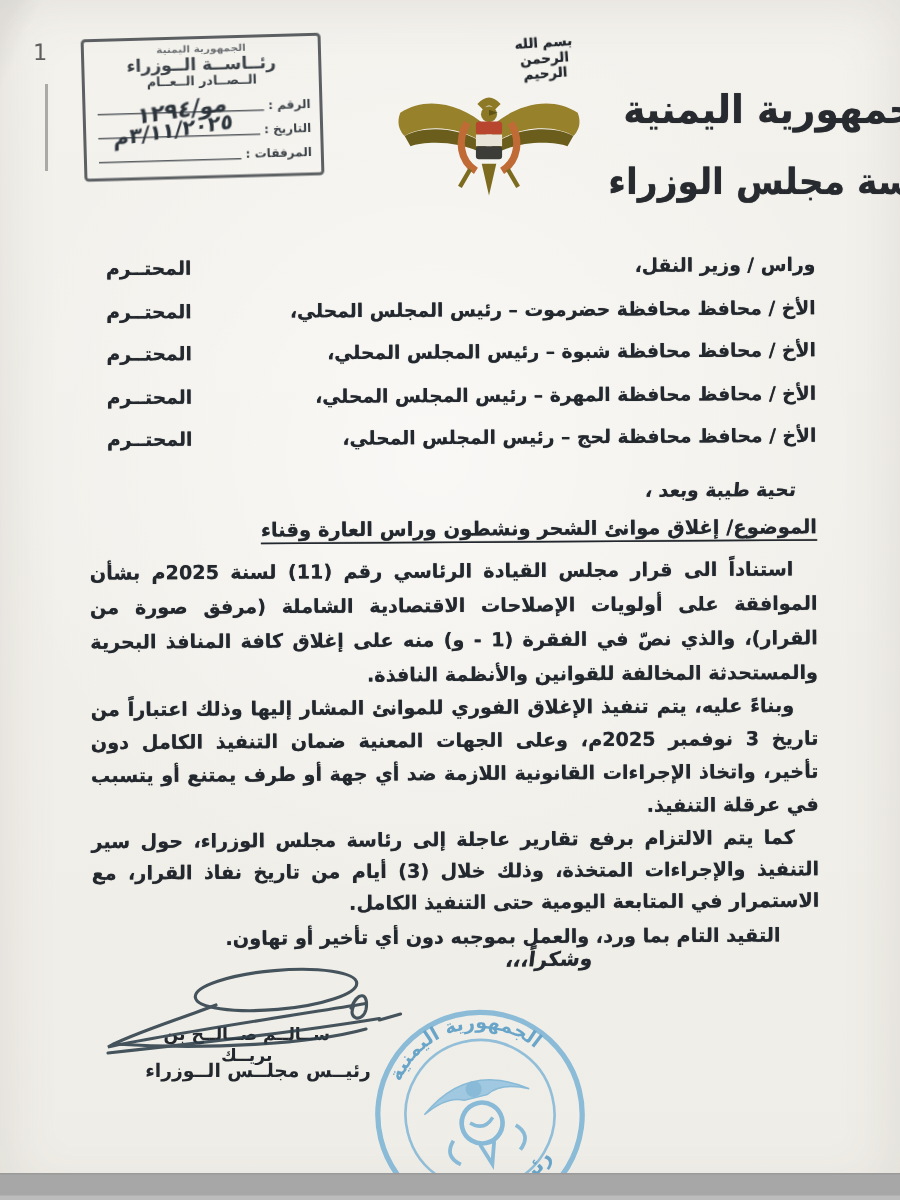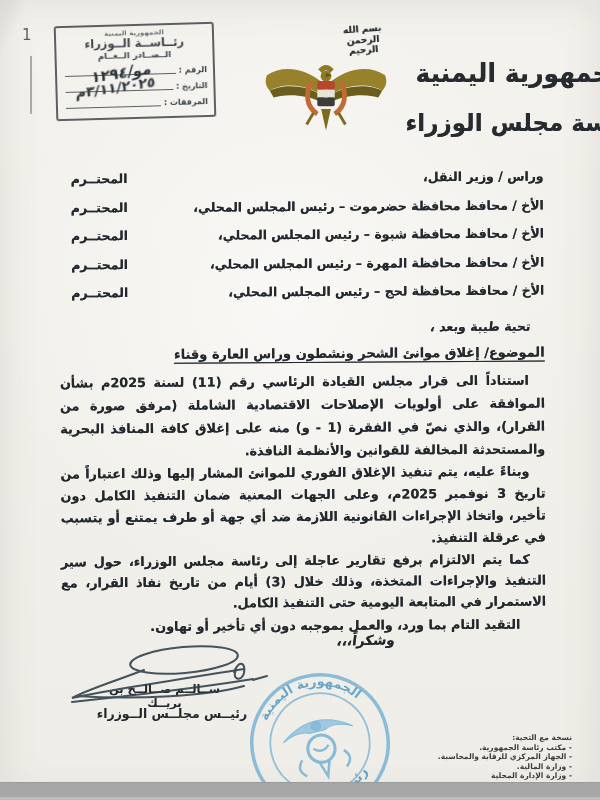--- a/index.html
+++ b/index.html
@@ -211,25 +211,16 @@
       </g>
       <text font-size="13" font-weight="700" fill="#5d9fc7" font-family="DejaVu Sans, sans-serif">
         <textPath href="#sealTopArc" startOffset="50%" text-anchor="middle">الجمهورية اليمنية</textPath>
       </text>
       <text font-size="14" font-weight="700" fill="#5d9fc7" font-family="DejaVu Sans, sans-serif">
         <textPath href="#sealBotArc" startOffset="50%" text-anchor="middle">رئيس الوزراء</textPath>
       </text>
     </g>
   </svg>
 
-  <div class="cc">
-    <div>نسخة مع التحية:</div>
-    <div>- مكتب رئاسة الجمهورية.</div>
-    <div>- الجهاز المركزي للرقابة والمحاسبة.</div>
-    <div>- وزارة المالية.</div>
-    <div>- وزارة الإدارة المحلية</div>
-    <div>- مصلحة الجمارك</div>
-    <div>- مصلحة الضرائب</div>
-  </div>
 
   <div class="bar"></div>
 
 </div>
 
 </body></html>

